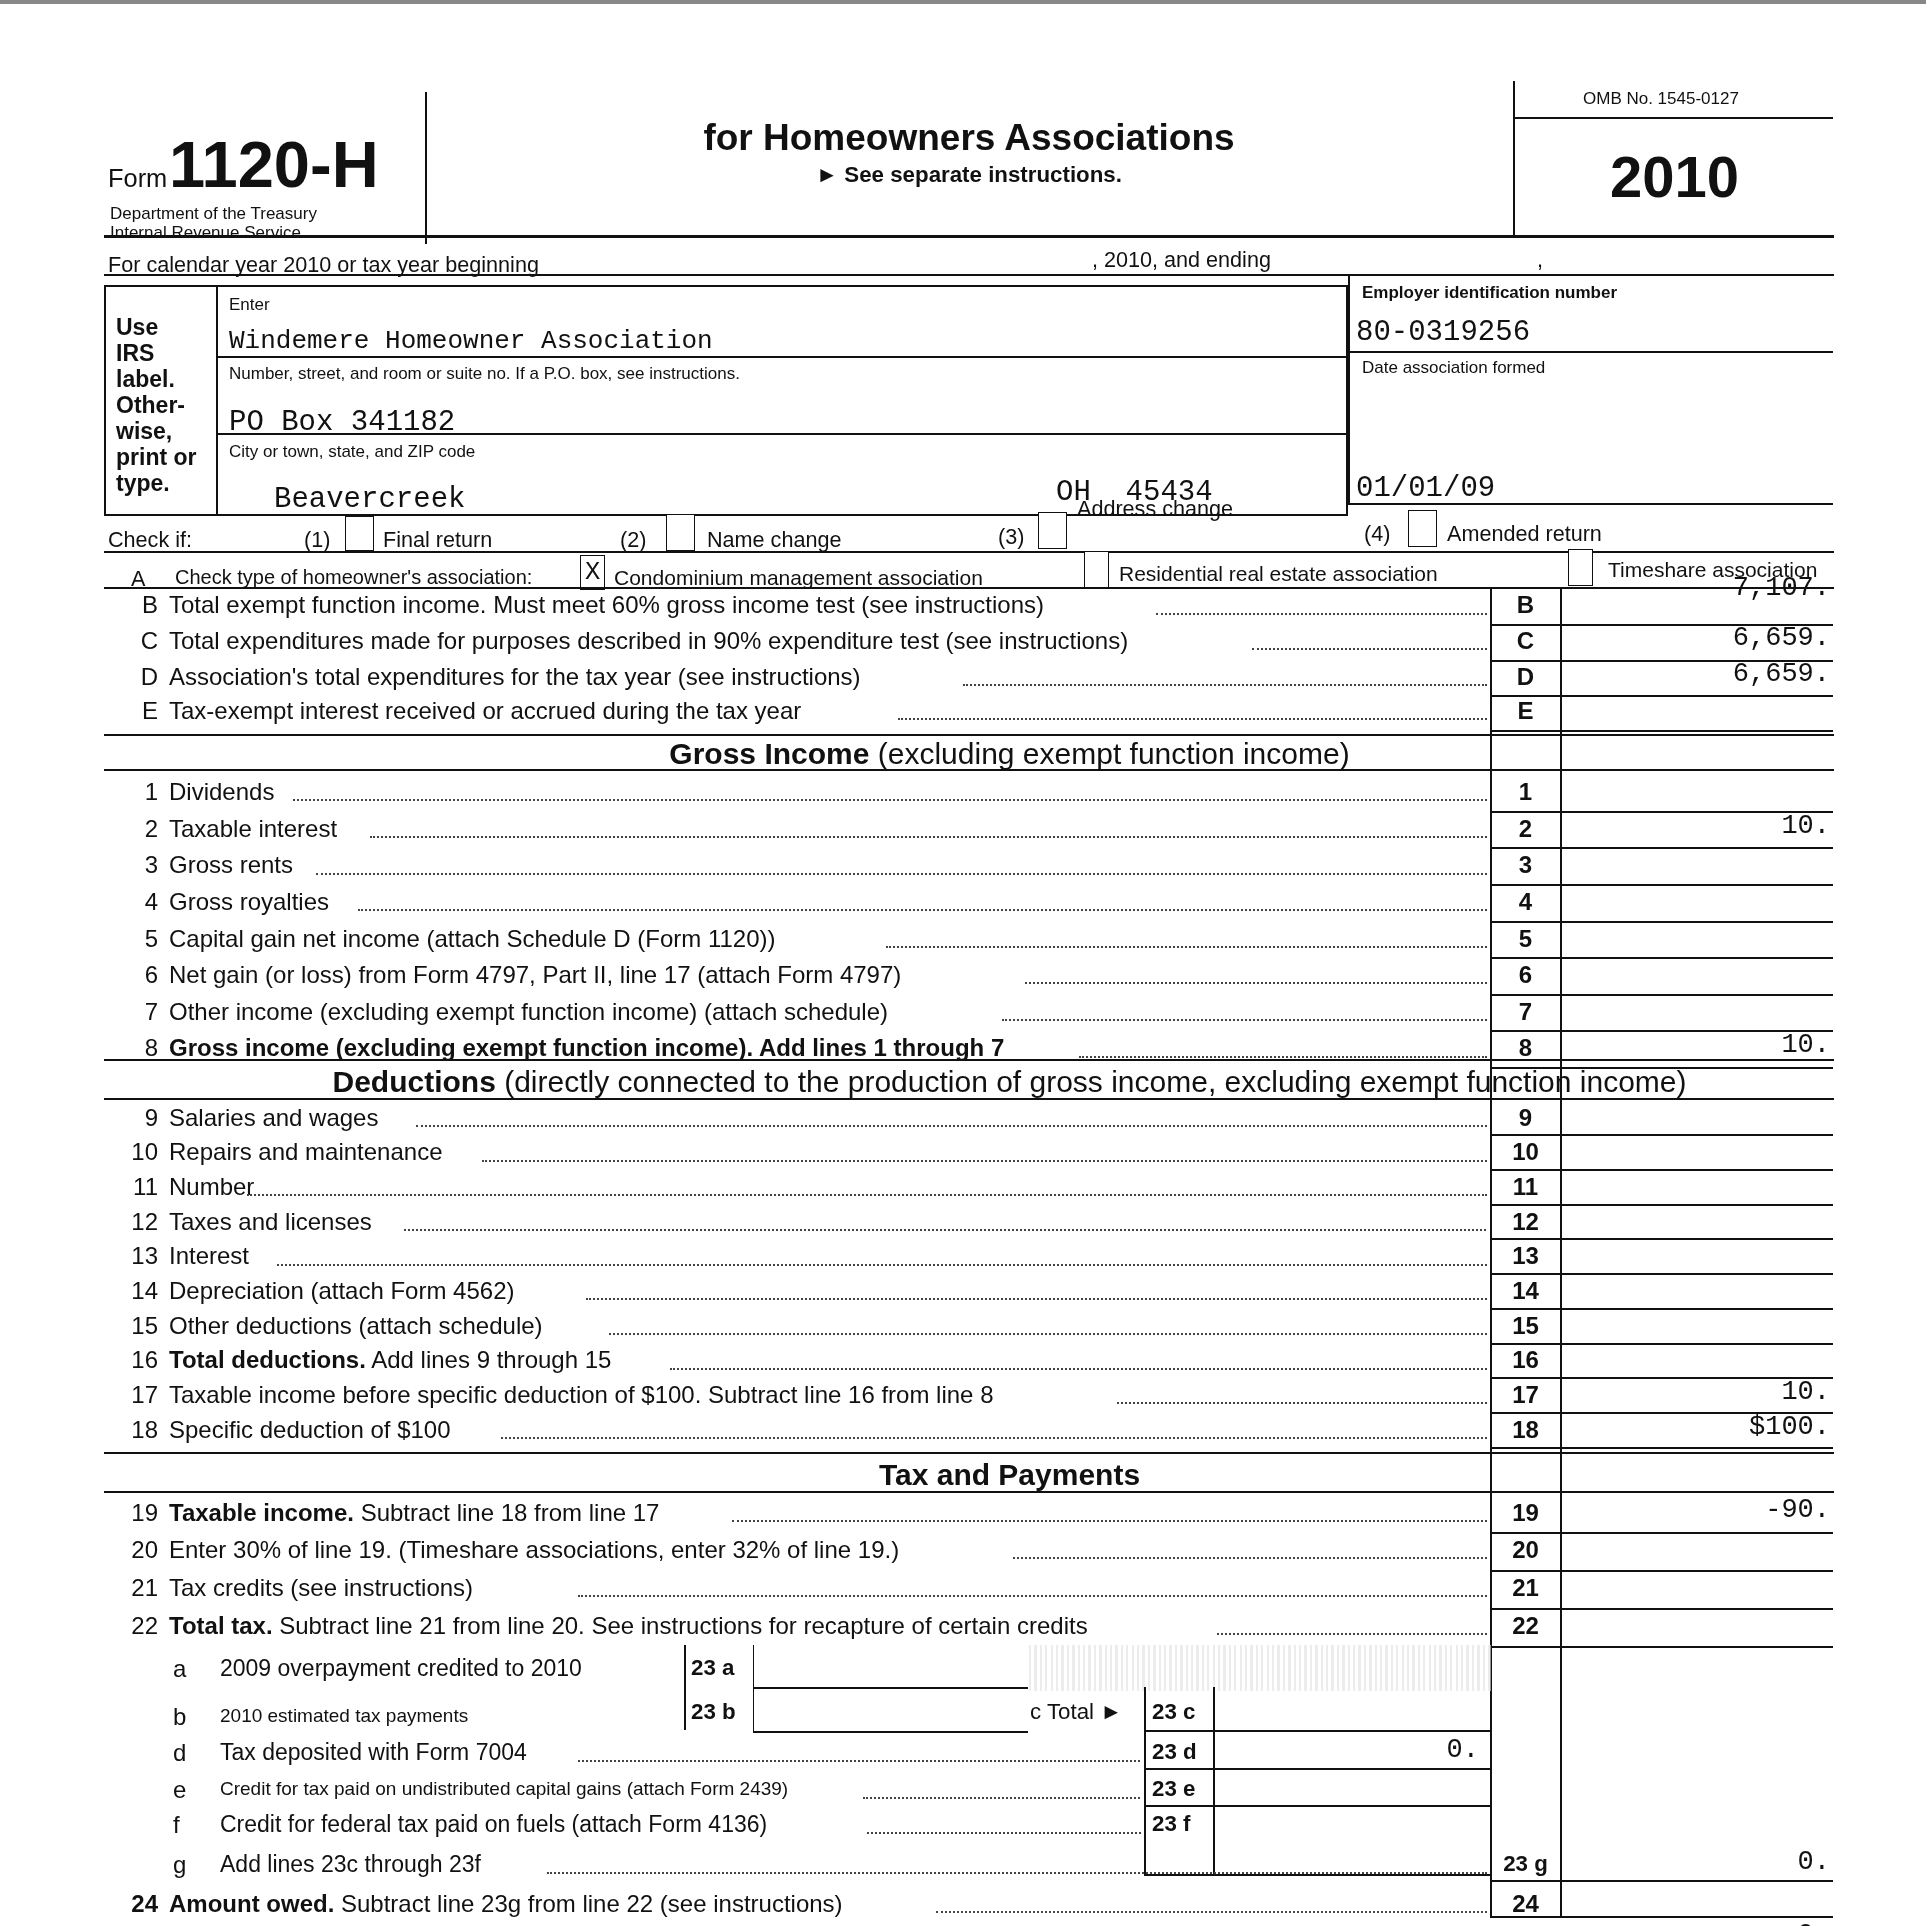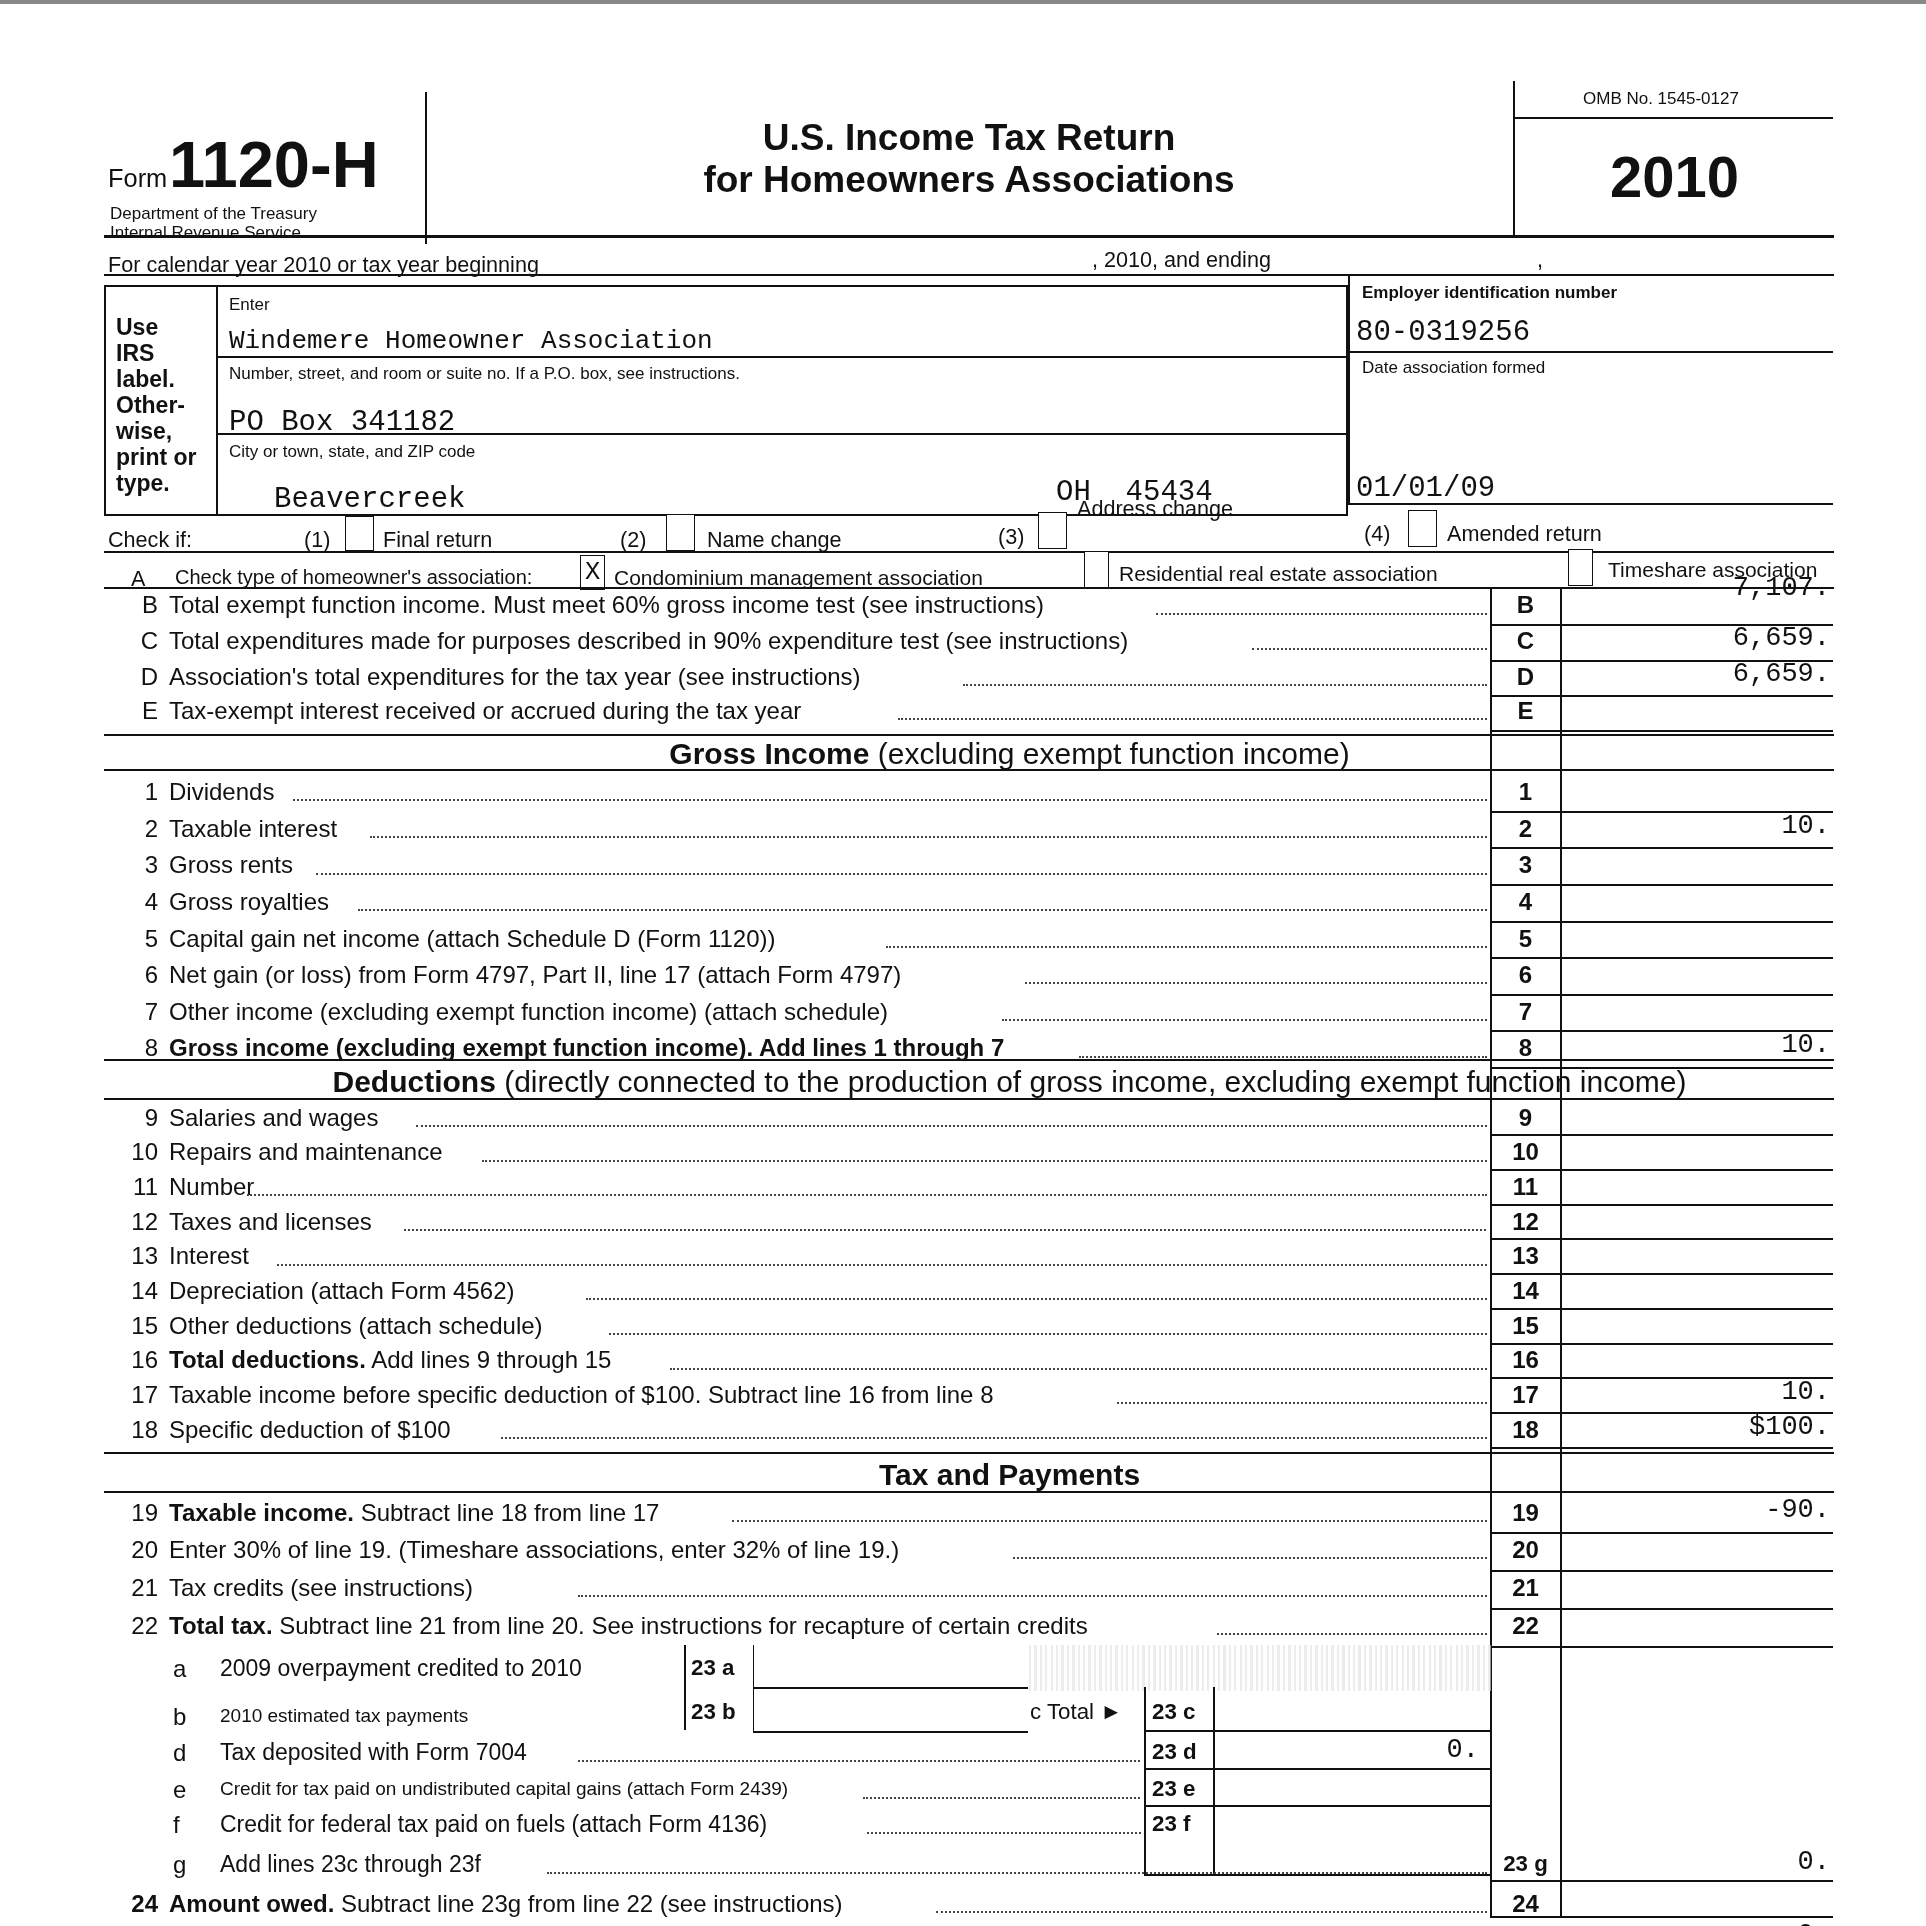--- a/index.html
+++ b/index.html
@@ -25,22 +25,22 @@
 
 <div class="abs" style="left:108px;top:127px;">
   <span style="font-size:25.4px;">Form</span>
   <span style="font-size:65px;font-weight:bold;">1120-H</span>
 </div>
 <div class="abs small" style="left:110px;top:204px;">Department of the Treasury</div>
 <div class="abs small" style="left:110px;top:223px;">Internal Revenue Service</div>
 <div class="vl" style="left:425px;top:92px;width:1.5px;height:152px;"></div>
 
 <div class="abs" style="left:426px;top:117px;width:1086px;text-align:center;">
-  <div style="font-size:37px;font-weight:bold;line-height:42px;">U.S. Income Tax Return</div>
   <div style="font-size:37px;font-weight:bold;line-height:42px;">for Homeowners Associations</div>
+  <div style="font-size:22.3px;font-weight:bold;margin-top:3.1px;">► See separate instructions.</div>
 </div>
 
 <div class="vl" style="left:1513px;top:81px;width:1.5px;height:154px;"></div>
 <div class="abs" style="left:1583px;top:89px;font-size:17px;">OMB No. 1545-0127</div>
 <div class="hl" style="left:1513px;top:117px;width:320px;height:2.3px;"></div>
 <div class="abs" style="left:1610px;top:143px;font-size:58px;font-weight:bold;">2010</div>
 
 <div class="hl" style="left:104px;top:235px;width:1730px;height:2.7px;"></div>
 
 <div class="abs lbl" style="left:108px;top:252px;">For calendar year 2010 or tax year beginning</div>

